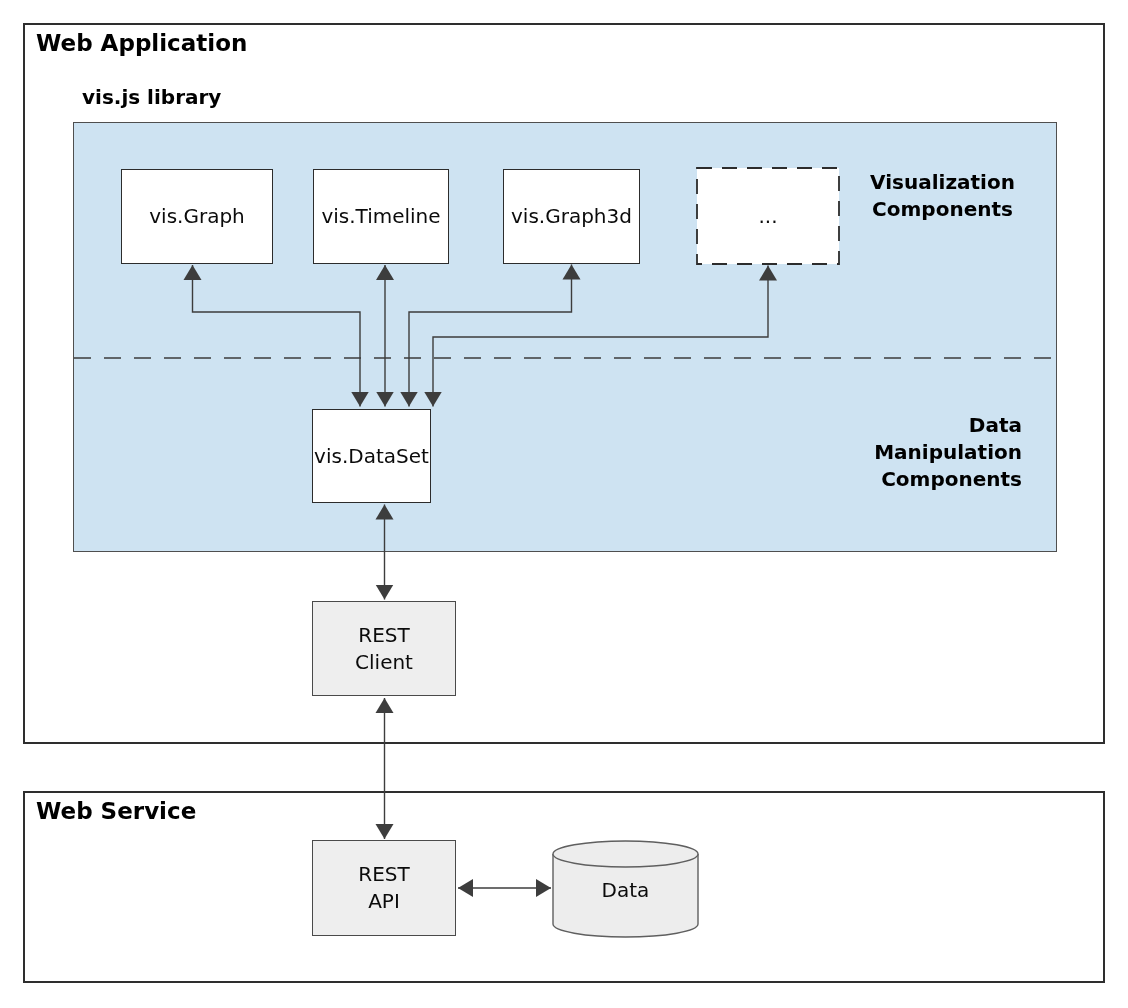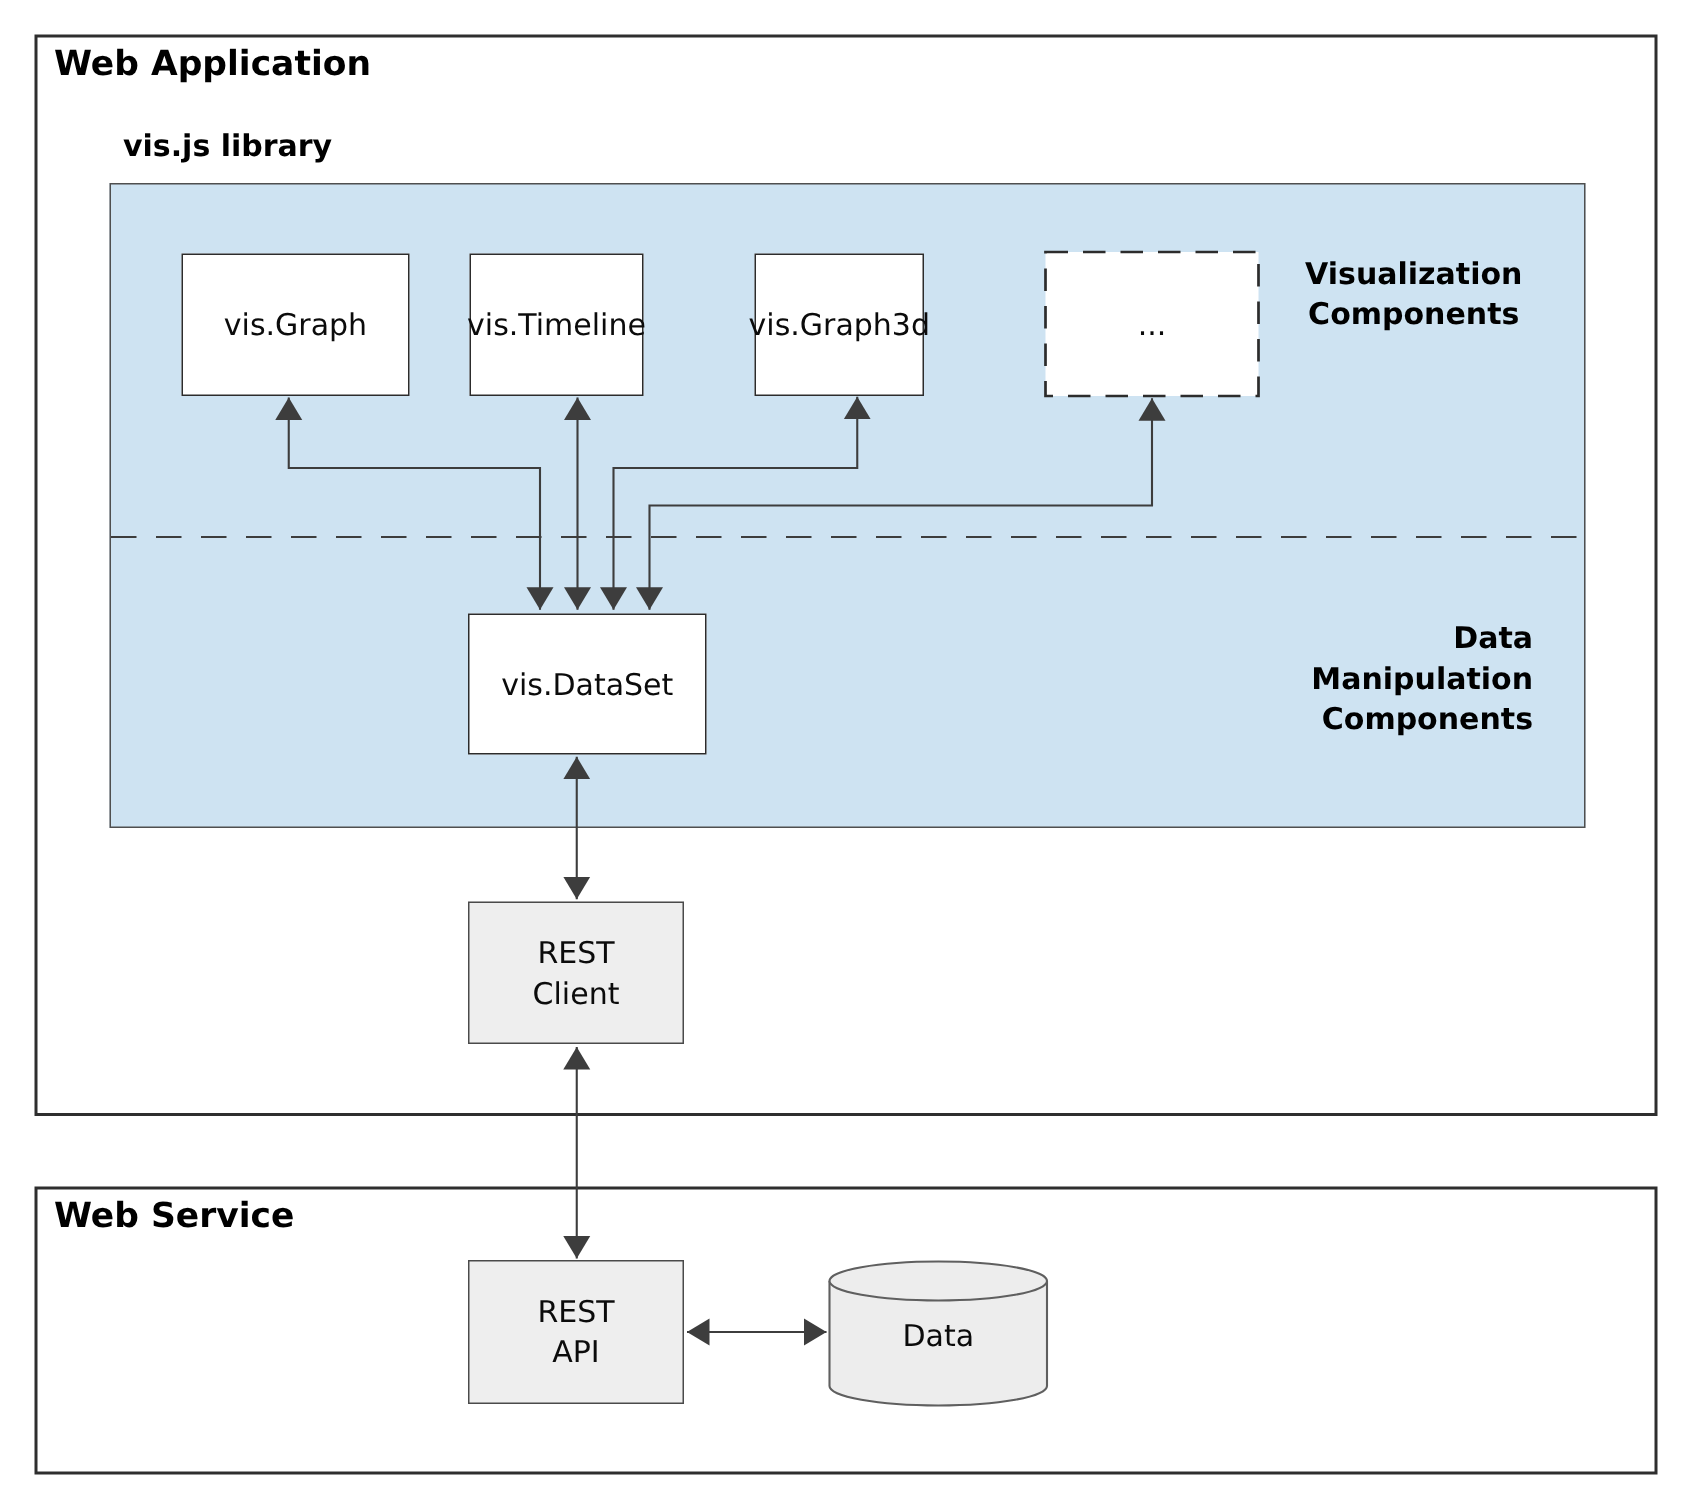--- a/index.html
+++ b/index.html
@@ -79,39 +79,39 @@
     <path d="M571.5,264.5 L571.5,312 L409,312 L409,406.5" fill="none" stroke="#3d3d3d" stroke-width="1.4" marker-start="url(#ah)" marker-end="url(#ah)"></path>
     <path d="M768,265.5 L768,337 L433,337 L433,406.5" fill="none" stroke="#3d3d3d" stroke-width="1.4" marker-start="url(#ah)" marker-end="url(#ah)"></path>
     <path d="M384.5,504.5 L384.5,599.5" fill="none" stroke="#3d3d3d" stroke-width="1.4" marker-start="url(#ah)" marker-end="url(#ah)"></path>
     <path d="M384.5,698 L384.5,839" fill="none" stroke="#3d3d3d" stroke-width="1.4" marker-start="url(#ah)" marker-end="url(#ah)"></path>
     <path d="M458,888 L551,888" fill="none" stroke="#3d3d3d" stroke-width="1.4" marker-start="url(#ah)" marker-end="url(#ah)"></path>
   </svg>
 
   <div class="comp" style="left:121px; top:169px; width:152px; height:95px;">
     <span>vis.Graph</span>
   </div>
-  <div class="comp" style="left:313px; top:169px; width:116px; height:95px;">
+  <div class="comp" style="left:313px; top:169px; width:136px; height:95px;">
     <span>vis.Timeline</span>
   </div>
-  <div class="comp" style="left:503px; top:169px; width:113px; height:95px;">
+  <div class="comp" style="left:503px; top:169px; width:137px; height:95px;">
     <span>vis.Graph3d</span>
   </div>
   <div class="floating-label" style="left:697px; top:168px; width:142px; height:96px;">...</div>
 
   <div class="side-label" style="left:840px; top:169px; width:205px; text-align:center;">
     <span class="prelines">Visualization
 Components</span>
   </div>
   <div class="side-label" style="left:840px; top:412px; width:182px; text-align:right;">
     <span class="prelines">Data
 Manipulation
 Components</span>
   </div>
 
-  <div class="comp" style="left:312px; top:409px; width:159px; height:94px;">
+  <div class="comp" style="left:312px; top:409px; width:119px; height:94px;">
     <span>vis.DataSet</span>
   </div>
 
   <div class="comp gray" style="left:312px; top:601px; width:144px; height:95px;">
     <span class="prelines">REST
 Client</span>
   </div>
 
   <div class="comp gray" style="left:312px; top:840px; width:144px; height:96px;">
     <span class="prelines">REST

